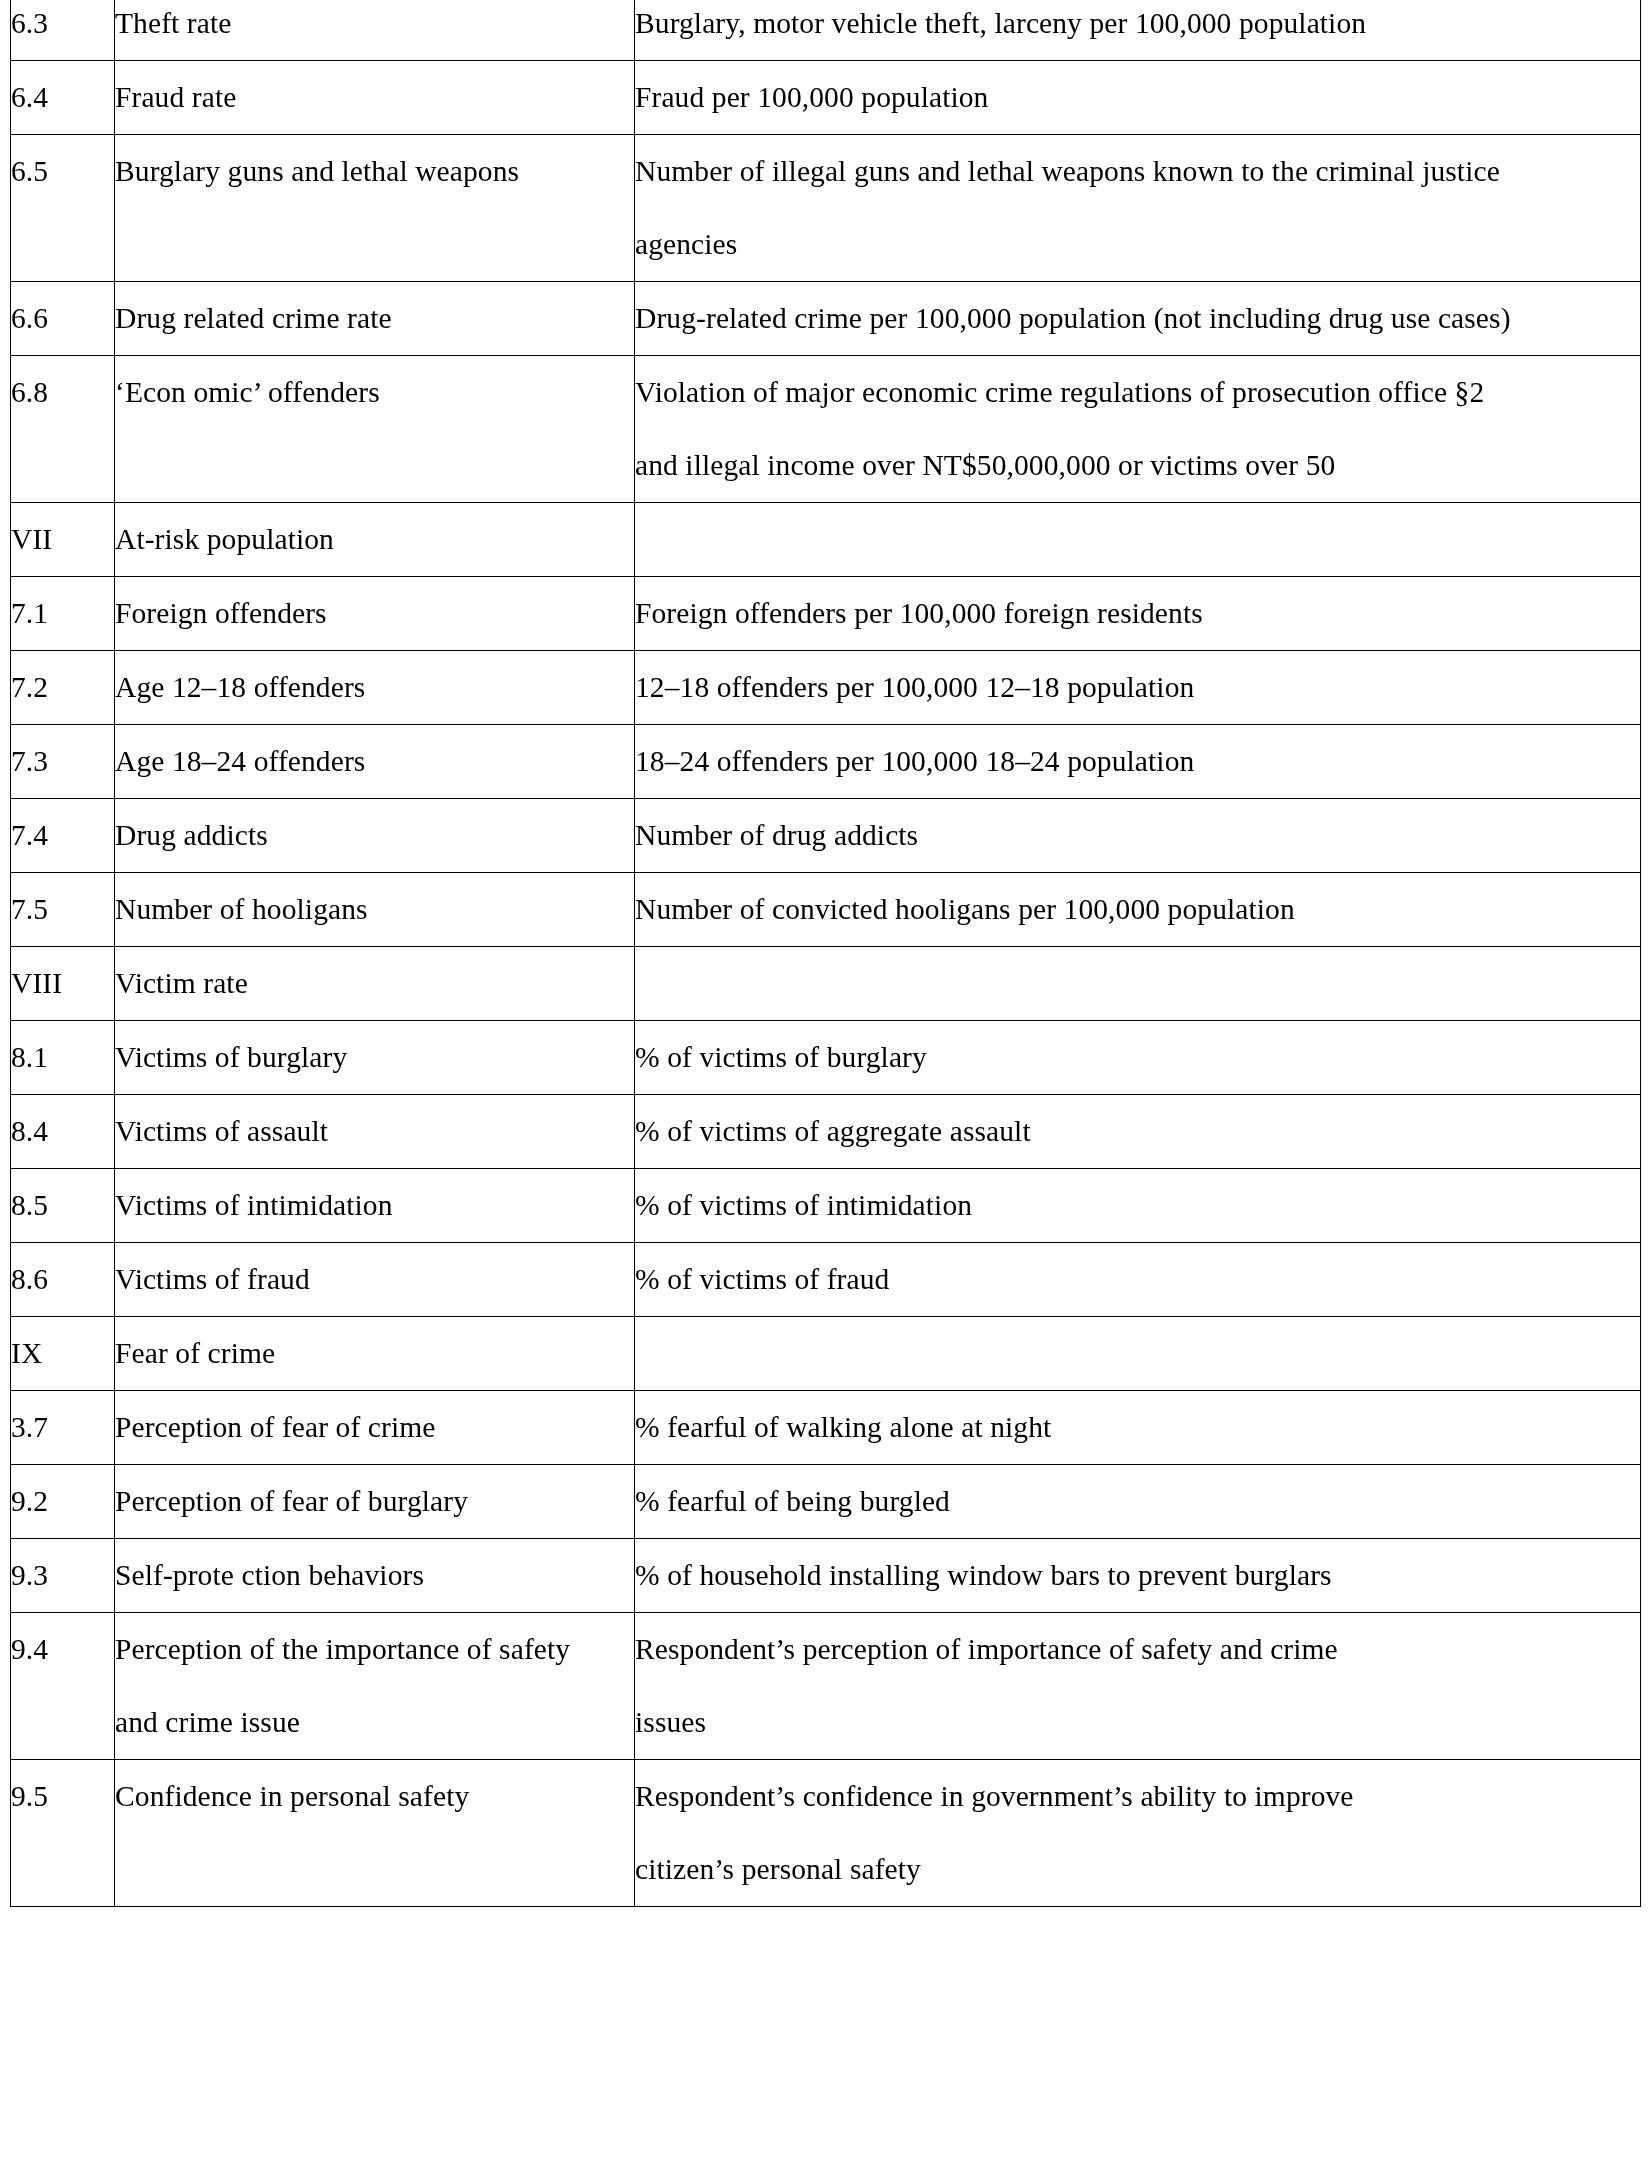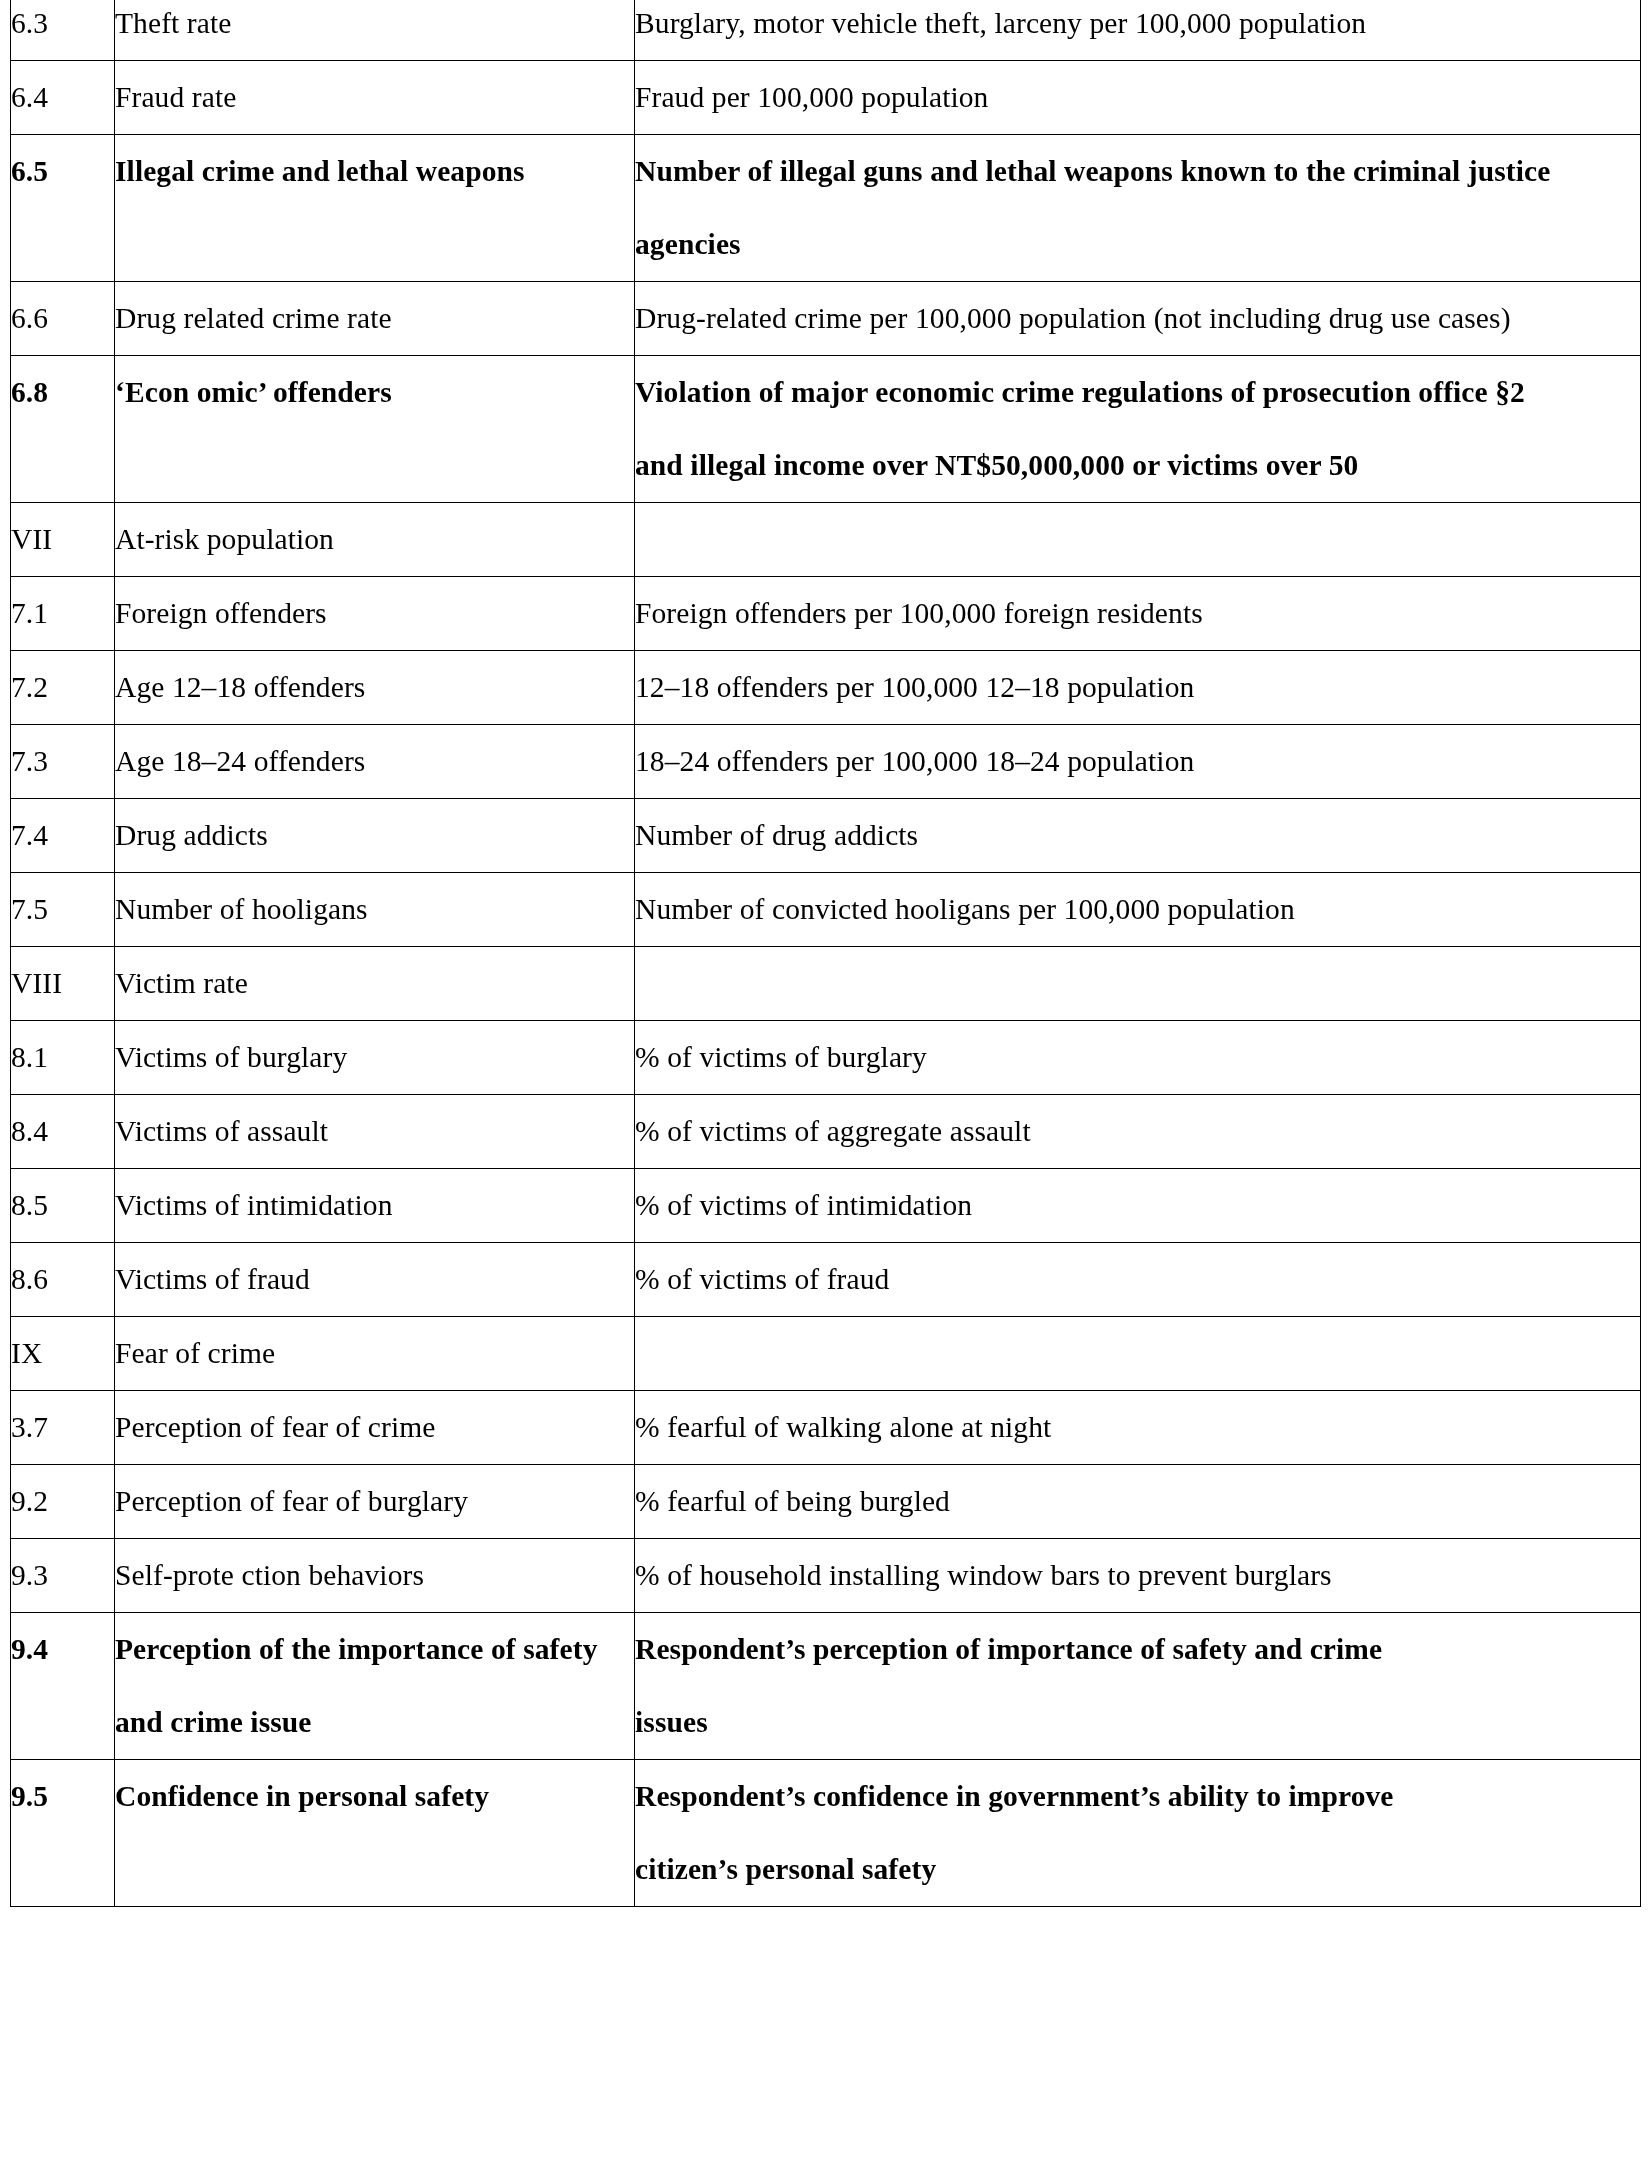--- a/index.html
+++ b/index.html
@@ -52,21 +52,21 @@
   }
   td.cell-desc {
     padding-left: 22px;
     padding-right: 12px;
   }
   .line { display: block; }
   .line.blank { visibility: hidden; }
 
   
   tr.h1 td { height: 73px; }
-  tr.h2 td { height: 146px; font-weight: bold; }
+  tr.h2 td { height: 146px; }
 </style>
 </head>
 <body>
 
 <div class="page">
   <table class="indicator-table">
     <colgroup>
       <col class="c-code">
       <col class="c-name">
       <col class="c-desc">
@@ -86,21 +86,21 @@
           <td class="cell-name">
             <span class="line">Fraud rate</span>
           </td>
           <td class="cell-desc">
             <span class="line">Fraud per 100,000 population</span>
           </td>
         </tr>
         <tr class="h2">
           <td class="cell-code">6.5</td>
           <td class="cell-name">
-            <span class="line">Illegal crime and lethal weapons</span>
+            <span class="line">Burglary guns and lethal weapons</span>
           </td>
           <td class="cell-desc">
             <span class="line">Number of illegal guns and lethal weapons known to the criminal justice</span>
             <span class="line">agencies</span>
           </td>
         </tr>
         <tr class="h1">
           <td class="cell-code">6.6</td>
           <td class="cell-name">
             <span class="line">Drug related crime rate</span>

